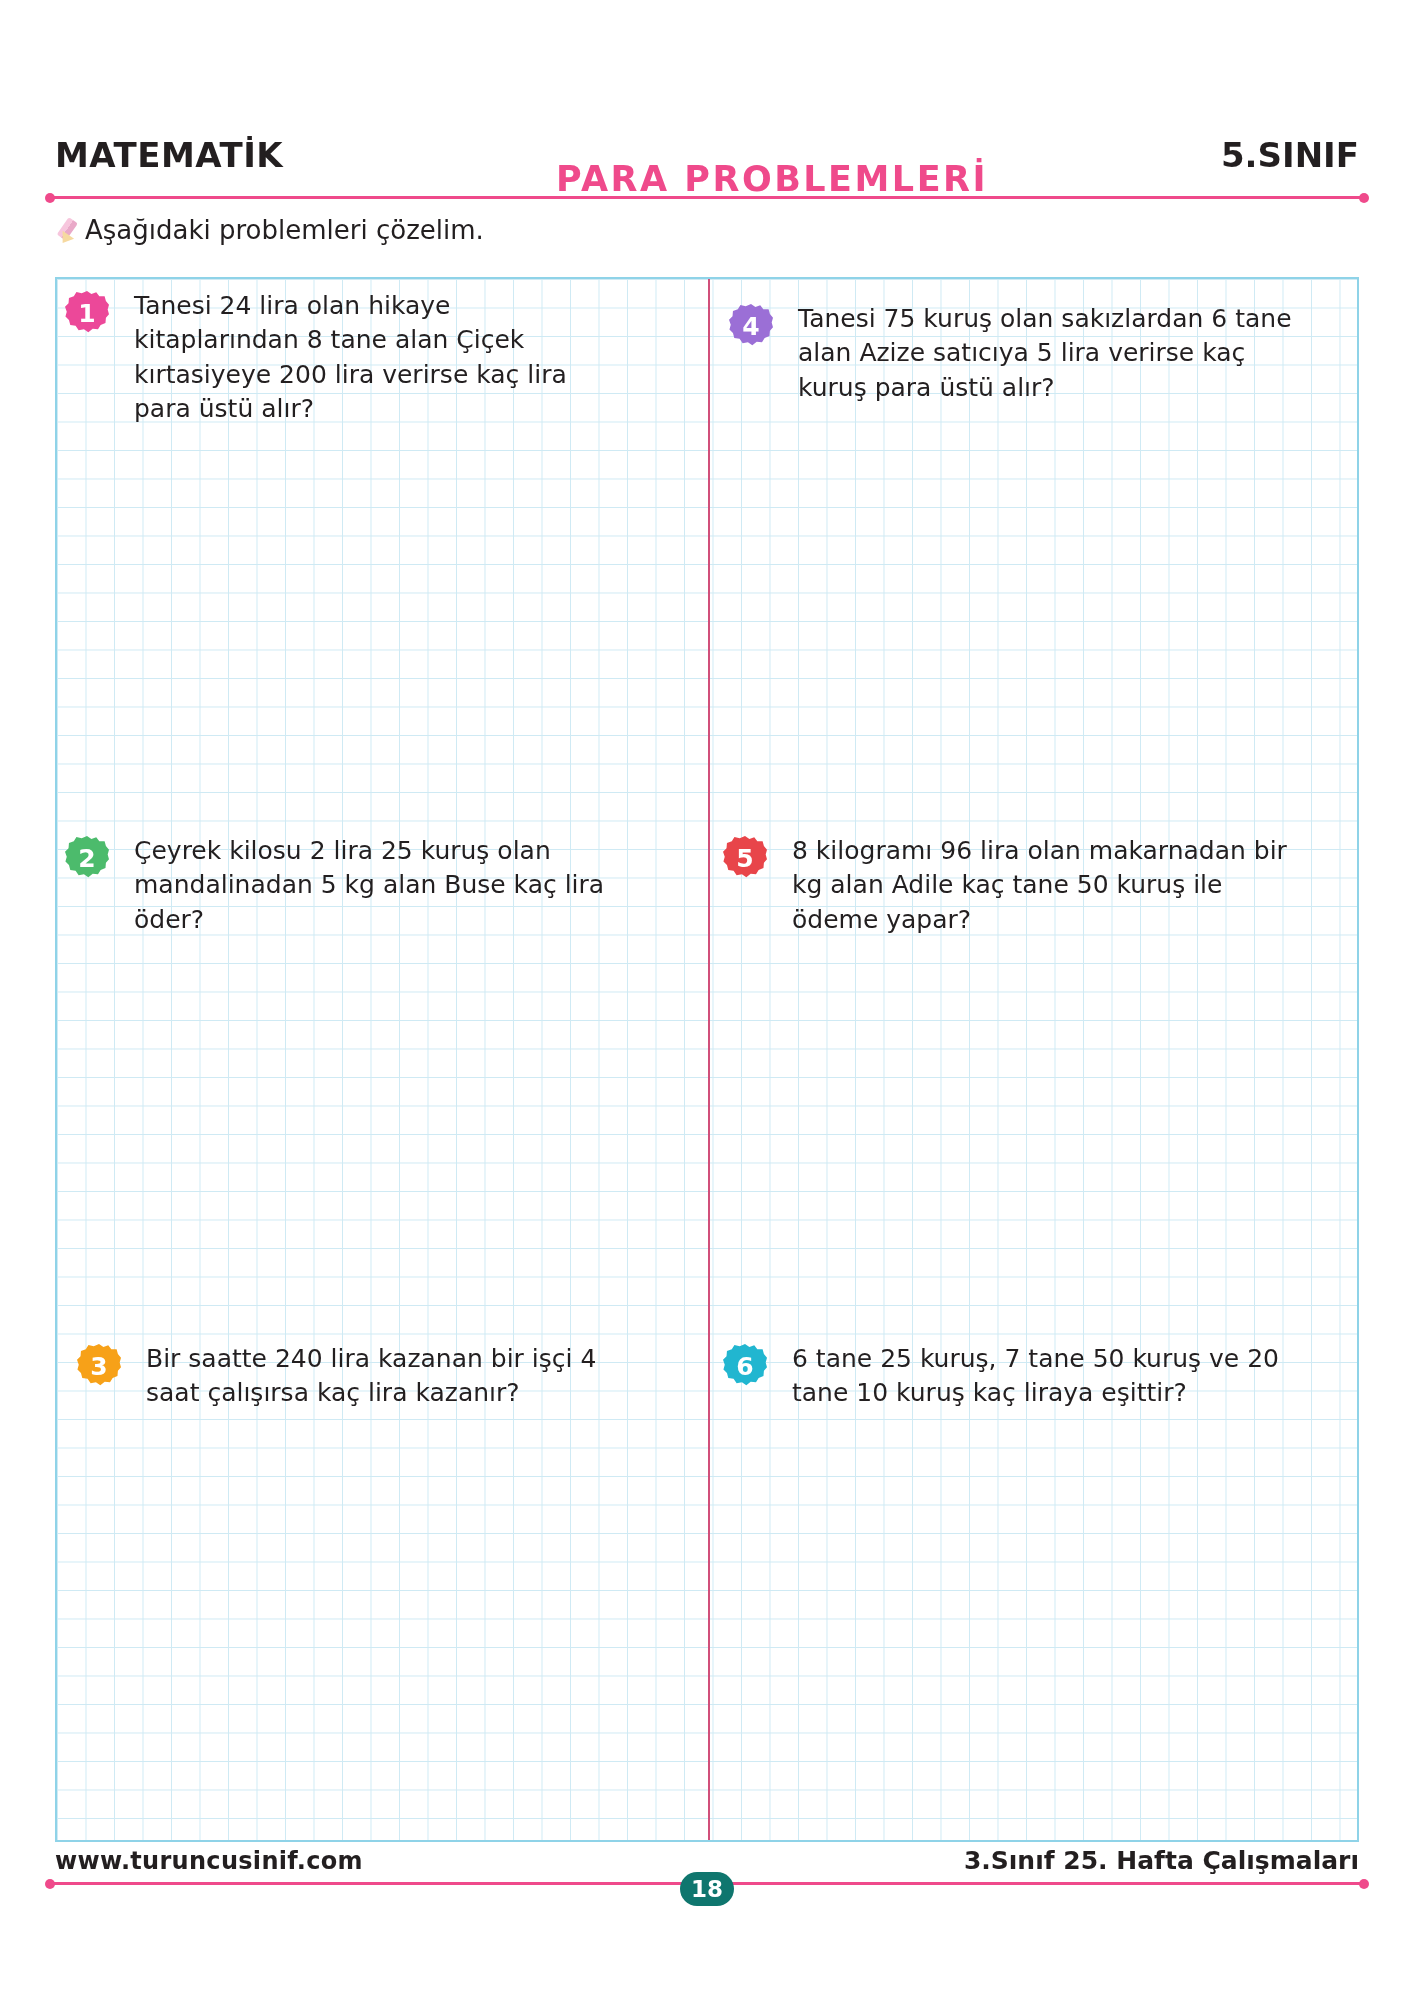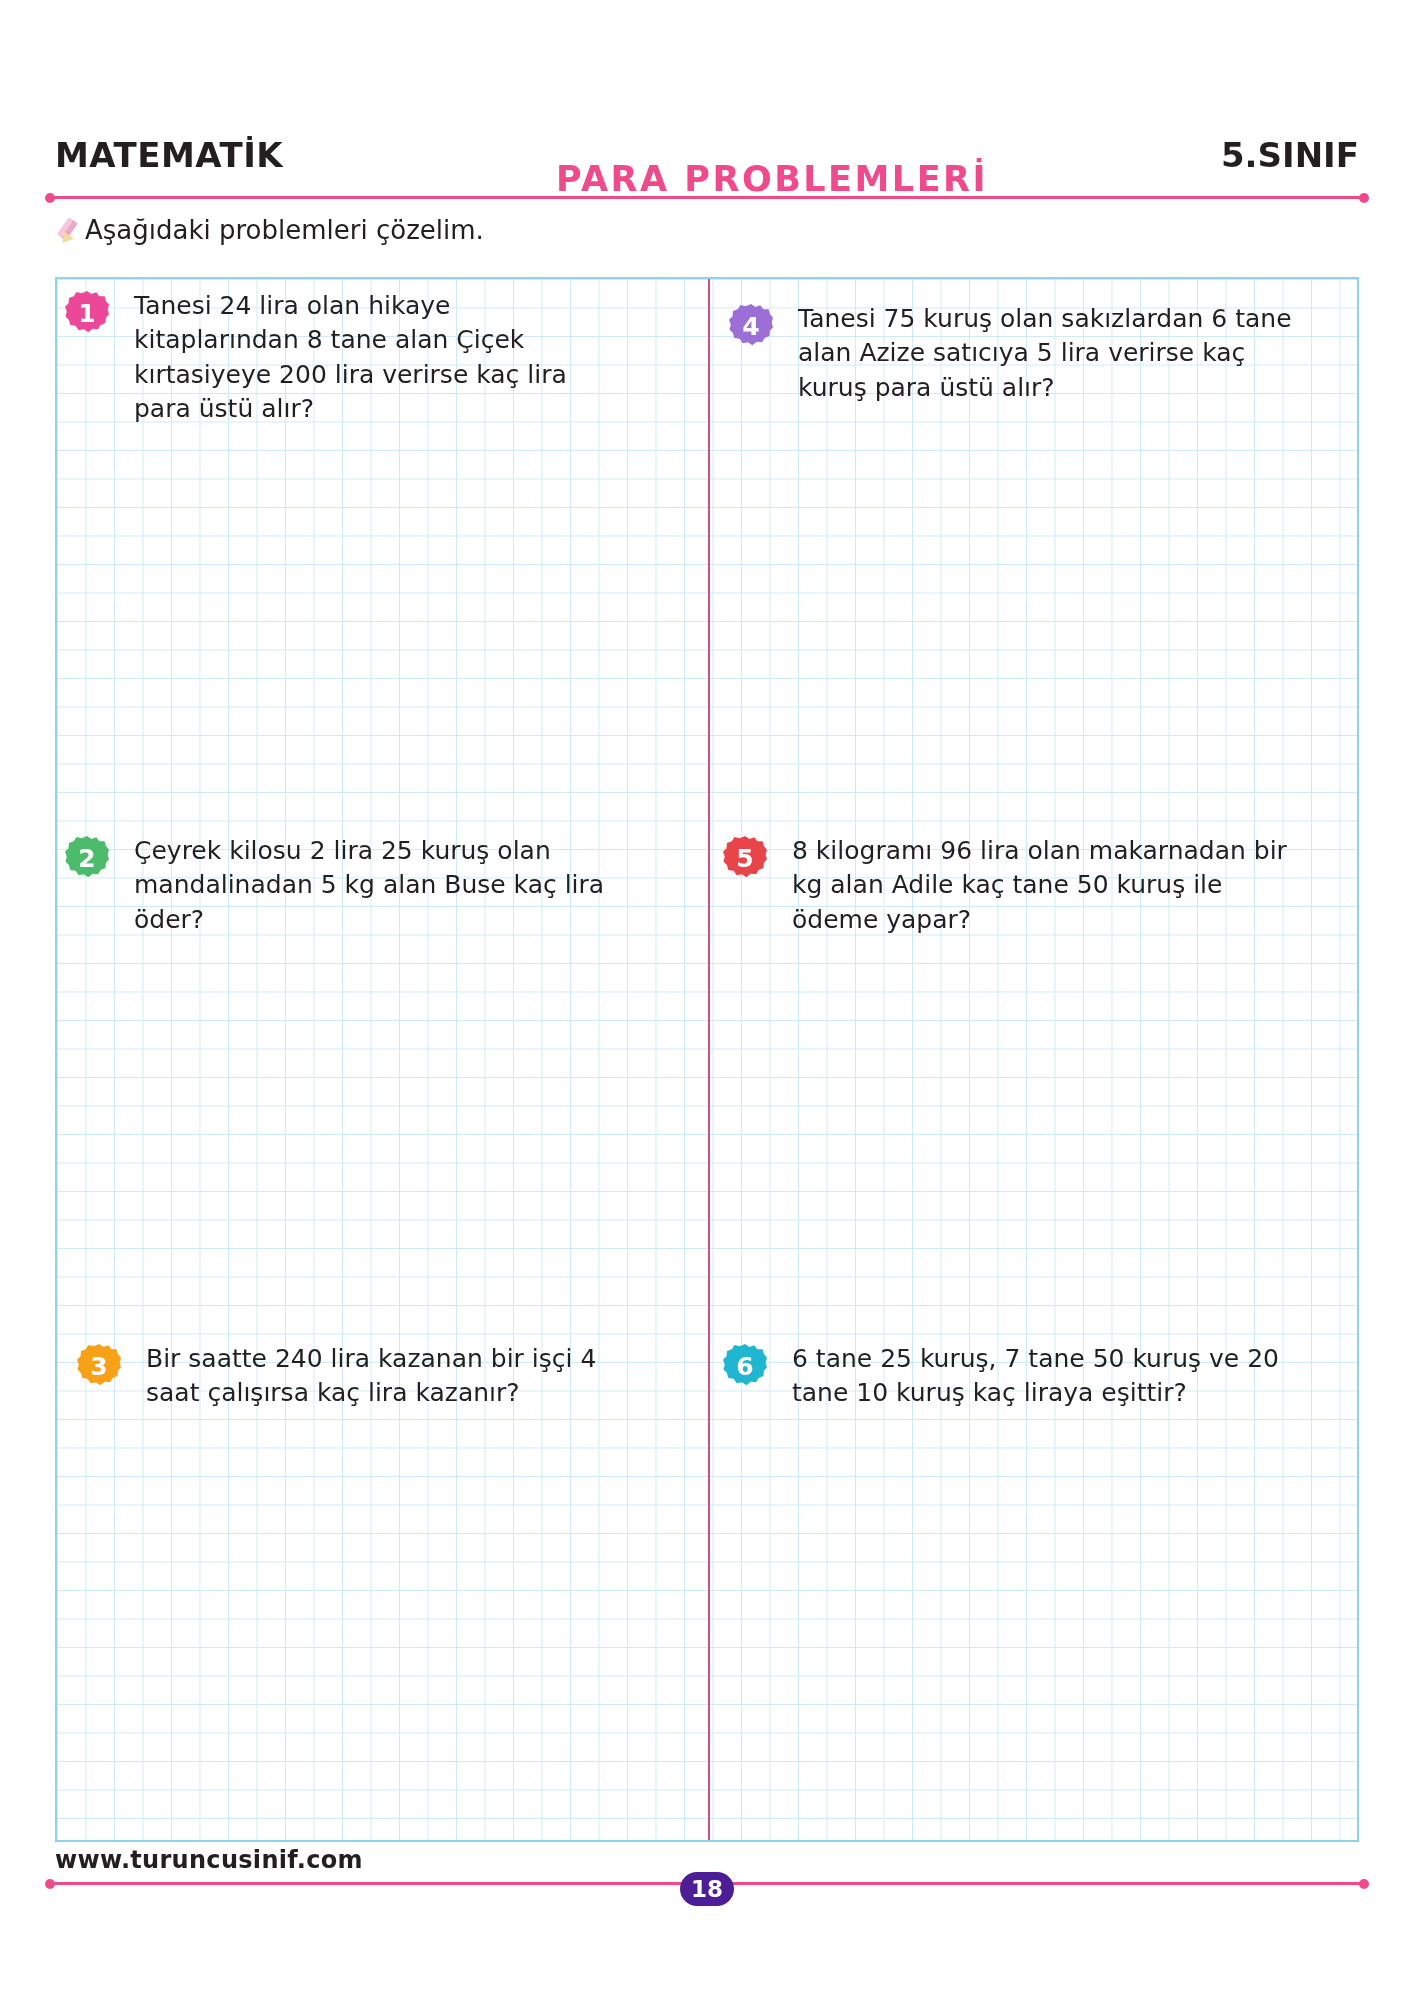--- a/index.html
+++ b/index.html
@@ -232,21 +232,21 @@
     color: #231f20;
   }
   .page-number {
     position: absolute;
     left: 50%;
     top: 1872px;
     transform: translateX(-50%);
     width: 54px;
     height: 34px;
     border-radius: 17px;
-    background: #4c1d95;
+    background: #0f766e;
     color: #ffffff;
     font-weight: bold;
     font-size: 23px;
     display: flex;
     align-items: center;
     justify-content: center;
   }
 </style>
 </head>
 <body>
@@ -315,17 +315,18 @@
       <span class="badge" style="color:#21b6d0;">
         <span class="star"></span>
           <span class="num">6</span>
       </span>
       <span class="q-text">6 tane 25 kuruş, 7 tane 50 kuruş ve 20 tane 10 kuruş kaç liraya eşittir?</span>
     </div>
   </div>
 
   <div class="footer">
     <div class="footer-left">www.turuncusinif.com</div>
+    <div class="footer-right">3.Sınıf 25. Hafta Çalışmaları</div>
   </div>
   <div class="footer-rule"></div>
   <div class="page-number">18</div>
 
 </div>
 
 </body></html>

